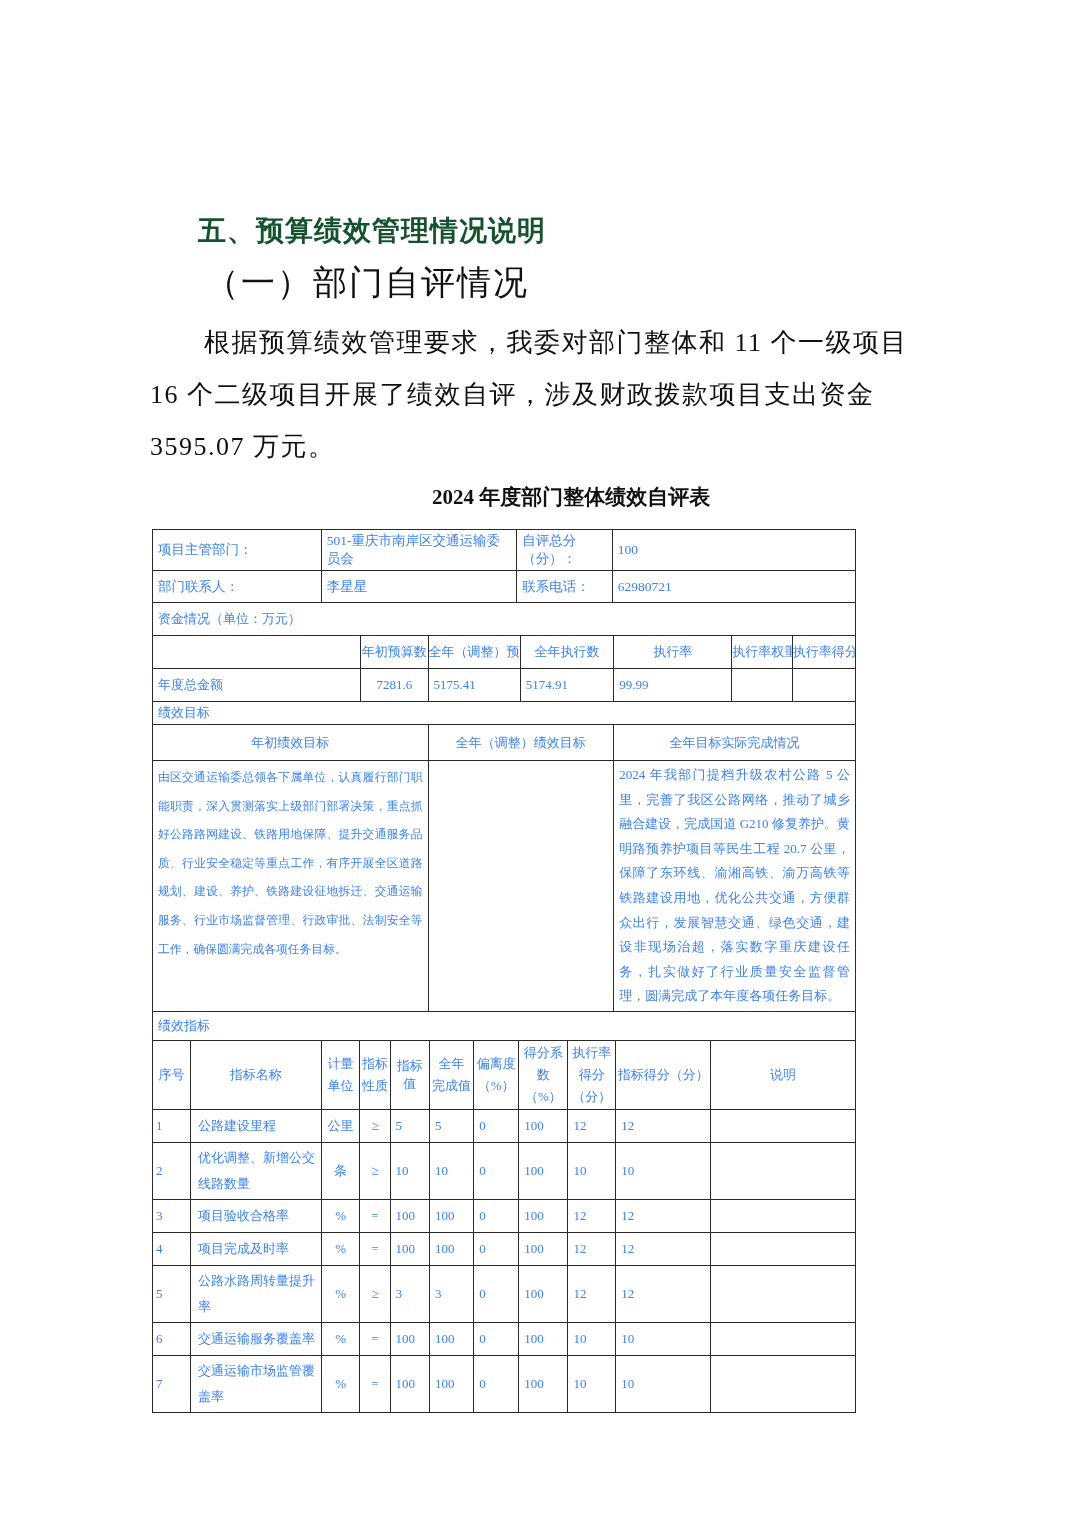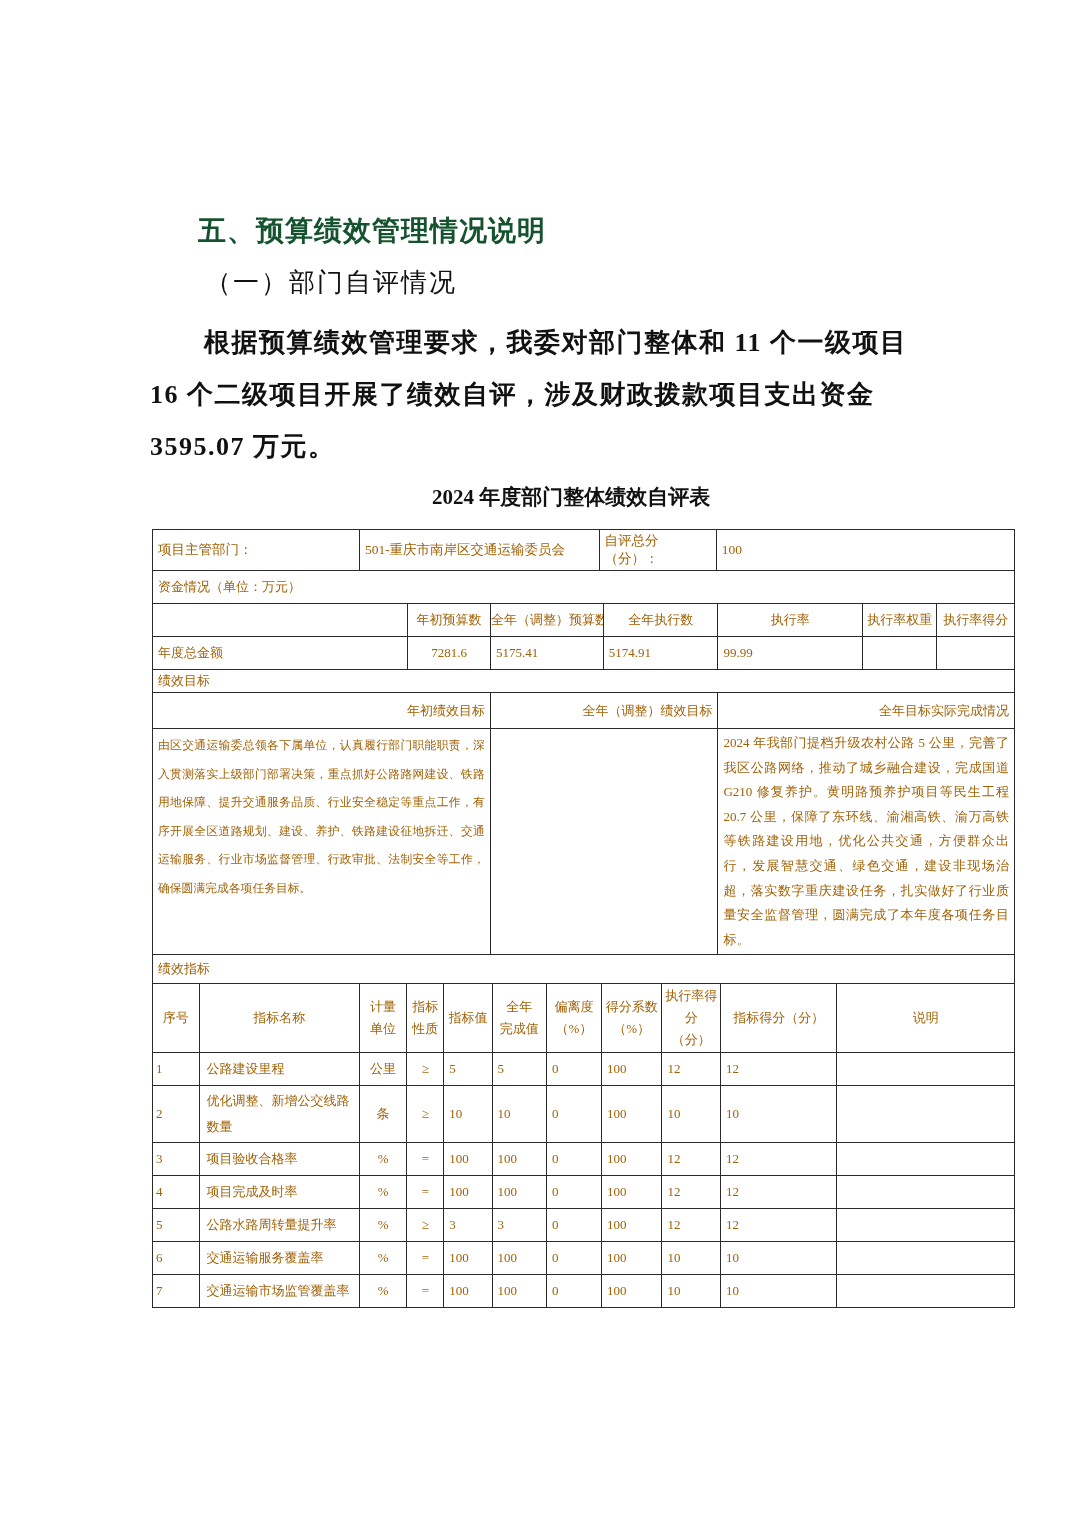--- a/index.html
+++ b/index.html
@@ -18,51 +18,51 @@
     font-family: "Liberation Sans", "DejaVu Sans", sans-serif;
     font-weight: 700;
     font-size: 28px;
     line-height: 38px;
     letter-spacing: 1px;
     color: #14532d;
     white-space: nowrap;
   }
   .h2 {
     margin: 15px 0 0 205px;
-    font-size: 26px;
+    font-size: 34px;
     line-height: 36px;
     letter-spacing: 2px;
     font-weight: 400;
     white-space: nowrap;
   }
-  .para { margin: 16px 0 0 150px; width: 790px; font-weight: bold; }
+  .para { margin: 16px 0 0 150px; width: 790px; }
   .pline {
     font-size: 26px;
     line-height: 52px;
     letter-spacing: 1.5px;
     white-space: nowrap;
   }
   .pline.indent { padding-left: 54px; }
 
   .tbl-title {
     margin: 10px 0 0 152px;
     width: 838px;
     text-align: center;
     font-weight: 700;
     font-size: 21px;
     line-height: 28px;
   }
 
   .tblwrap { margin: 18px 0 0 152px; width: 840px; }
   table.tbl {
-    width: 863px;
+    width: 704px;
     border-collapse: collapse;
     table-layout: fixed;
     font-size: 13px;
-    color: #a16207;
+    color: #3b82f6;
   }
   table.tbl + table.tbl { margin-top: -1px; }
   .tbl td, .tbl th {
     border: 1px solid #2a2a2a;
     font-weight: 400;
     padding: 2px 5px;
     overflow: hidden;
     vertical-align: middle;
   }
   .sec-title { text-align: left; height: 22px; font-size: 13px; padding: 1px; }
@@ -71,21 +71,21 @@
   .lbl { text-align: left; padding-left: 9px; }
 
   
   .info td { height: 32px; font-size: 13.5px; }
 
   
   .funds th { height: 33px; text-align: center; white-space: nowrap; padding: 1px 0; font-size: 13px; }
   .funds td { height: 33px; }
 
   
-  .goals th { height: 36px; text-align: right; font-size: 13px; }
+  .goals th { height: 36px; text-align: center; font-size: 13px; }
   .goals td.goal-cell { vertical-align: top; height: 223px; }
   .goal-left  { font-size: 11.8px; line-height: 28.6px; text-align: justify; padding: 5px 8px 0 8px; }
   .goal-right { font-size: 13px;   line-height: 24.6px; text-align: justify; padding: 4px 6px 0 7px; }
 
   
   .inds th { text-align: center; font-size: 13px; padding: 1px 0; }
   .inds .hdr2 div { line-height: 22px; }
   .inds th.hrow { height: 68px; }
   .inds td { height: 33px; }
   .inds td.tall { height: 56px; }
@@ -116,20 +116,26 @@
           <col style="width:27.8%">
           <col style="width:13.6%">
           <col style="width:34.6%">
         </colgroup>
       <tbody>
           <tr>
         <td class="lbl">项目主管部门：</td>
         <td class="lbl">501-重庆市南岸区交通运输委员会</td>
         <td class="lbl">自评总分（分）：</td>
         <td class="lbl">100</td>
+      </tr>
+      <tr>
+        <td class="lbl">部门联系人：</td>
+        <td class="lbl">李星星</td>
+        <td class="lbl">联系电话：</td>
+        <td class="lbl">62980721</td>
       </tr>
     </tbody>
       </table>
 
     <table class="tbl funds">
       <colgroup>
           <col style="width:29.6%">
           <col style="width:9.6%">
           <col style="width:13.1%">
           <col style="width:13.3%">

